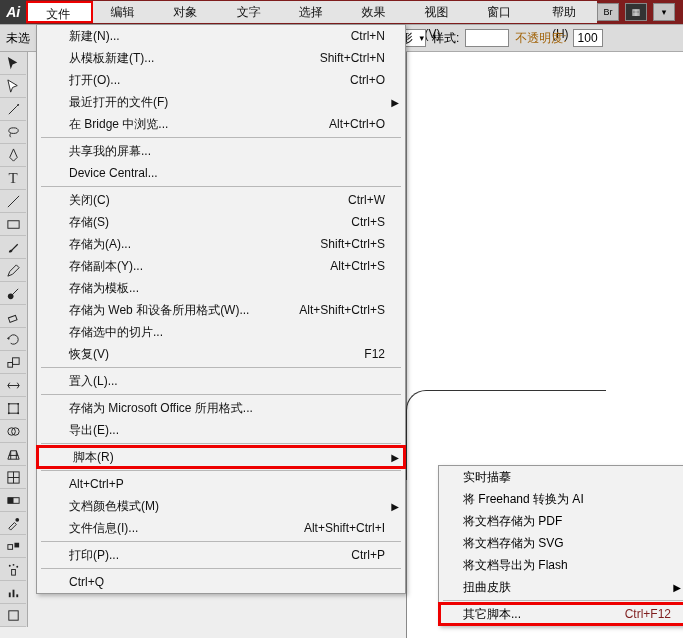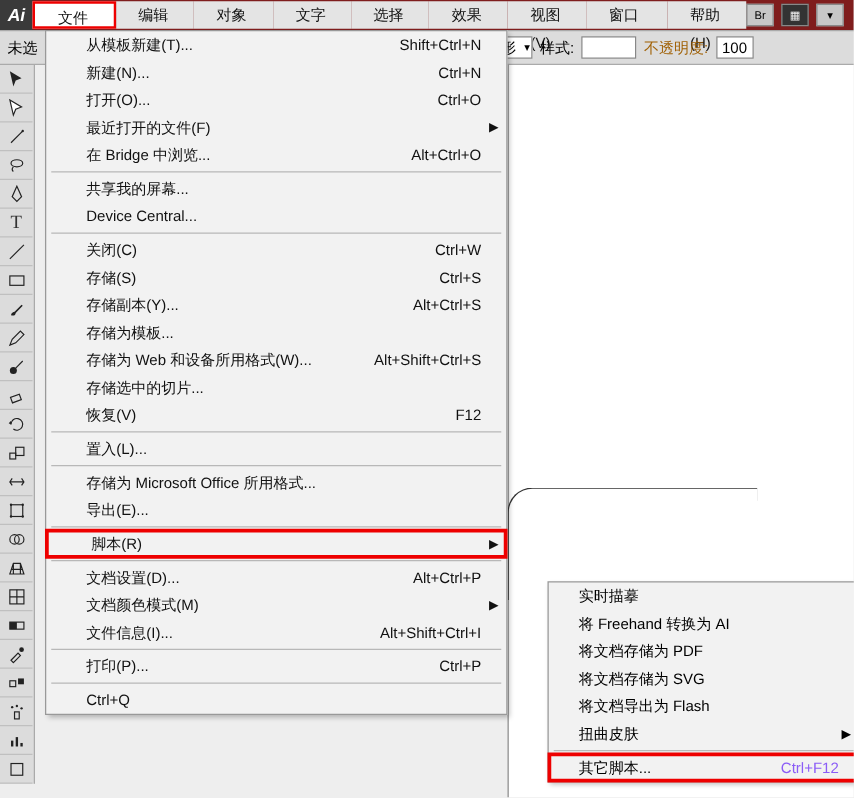--- a/index.html
+++ b/index.html
@@ -34,21 +34,21 @@
   .dropdown .row .lbl { flex:1; }
   .dropdown .row .sc { color:#111; }
   .dropdown .row .arrow { position:absolute; right:6px; font-size:10px; }
   .dropdown hr { border:none; border-top:1px solid #b8b8b8; margin:2px 4px; }
   .dropdown .row.hl { outline:3px solid #e00; outline-offset:-2px;padding-left:36px; }
 
   
   .submenu { position:absolute; left:406px; top:465px; width:250px; background:#f2f2f2; border:1px solid #999; box-shadow:2px 2px 4px rgba(0,0,0,.25);margin-left:32px; }
   .submenu .row { display:flex; align-items:center; height:22px; padding:0 16px 0 24px; position:relative; }
   .submenu .row .lbl { flex:1; }
-  .submenu .row .sc { color:#8b5cf6; }
+  .submenu .row .sc { color:#7f1d1d; }
   .submenu .row .arrow { position:absolute; right:6px; font-size:10px; }
   .submenu hr { border:none; border-top:1px solid #b8b8b8; margin:2px 4px; }
   .submenu .row.hl { outline:3px solid #e00; outline-offset:-2px;gap:43px; }
 
   
   .canvasbox { position:absolute; left:406px; top:52px; right:0; bottom:0; background:#fff; border-left:1px solid #888; }
   .roundshape { position:absolute; left:406px; top:390px; width:200px; height:90px; border:1px solid #333; border-top-left-radius:20px; border-bottom:none; border-right:none; }
 
 </style>
 </head>
@@ -229,28 +229,28 @@
     </div>
   <div class="t">
       <svg viewBox="0 0 16 16">
         <rect x="3" y="3" width="10" height="10" fill="none" stroke="#222"></rect>
       </svg>
     </div>
 </div>
 
 <div class="dropdown" id="fileMenu">
     <div class="row">
+      <span class="lbl">新建(N)...</span>
+      <span class="sc">Ctrl+N</span>
+    </div>
+    <div class="row">
       <span class="lbl">从模板新建(T)...</span>
       <span class="sc">Shift+Ctrl+N</span>
     </div>
     <div class="row">
-      <span class="lbl">新建(N)...</span>
-      <span class="sc">Ctrl+N</span>
-    </div>
-    <div class="row">
       <span class="lbl">打开(O)...</span>
       <span class="sc">Ctrl+O</span>
     </div>
     <div class="row">
       <span class="lbl">最近打开的文件(F)</span>
       <span class="arrow">▶</span>
     </div>
     <div class="row">
       <span class="lbl">在 Bridge 中浏览...</span>
       <span class="sc">Alt+Ctrl+O</span>
@@ -263,20 +263,24 @@
       <span class="lbl">Device Central...</span>
     </div>
     <hr>
     <div class="row">
       <span class="lbl">关闭(C)</span>
       <span class="sc">Ctrl+W</span>
     </div>
     <div class="row">
       <span class="lbl">存储(S)</span>
       <span class="sc">Ctrl+S</span>
+    </div>
+    <div class="row">
+      <span class="lbl">存储为(A)...</span>
+      <span class="sc">Shift+Ctrl+S</span>
     </div>
     <div class="row">
       <span class="lbl">存储副本(Y)...</span>
       <span class="sc">Alt+Ctrl+S</span>
     </div>
     <div class="row">
       <span class="lbl">存储为模板...</span>
     </div>
     <div class="row">
       <span class="lbl">存储为 Web 和设备所用格式(W)...</span>
@@ -300,21 +304,20 @@
     <div class="row">
       <span class="lbl">导出(E)...</span>
     </div>
     <hr>
     <div class="row hl">
       <span class="lbl">脚本(R)</span>
       <span class="arrow">▶</span>
     </div>
     <hr>
     <div class="row">
-      <span class="lbl">文档设置(D)...</span>
       <span class="sc">Alt+Ctrl+P</span>
     </div>
     <div class="row">
       <span class="lbl">文档颜色模式(M)</span>
       <span class="arrow">▶</span>
     </div>
     <div class="row">
       <span class="lbl">文件信息(I)...</span>
       <span class="sc">Alt+Shift+Ctrl+I</span>
     </div>

